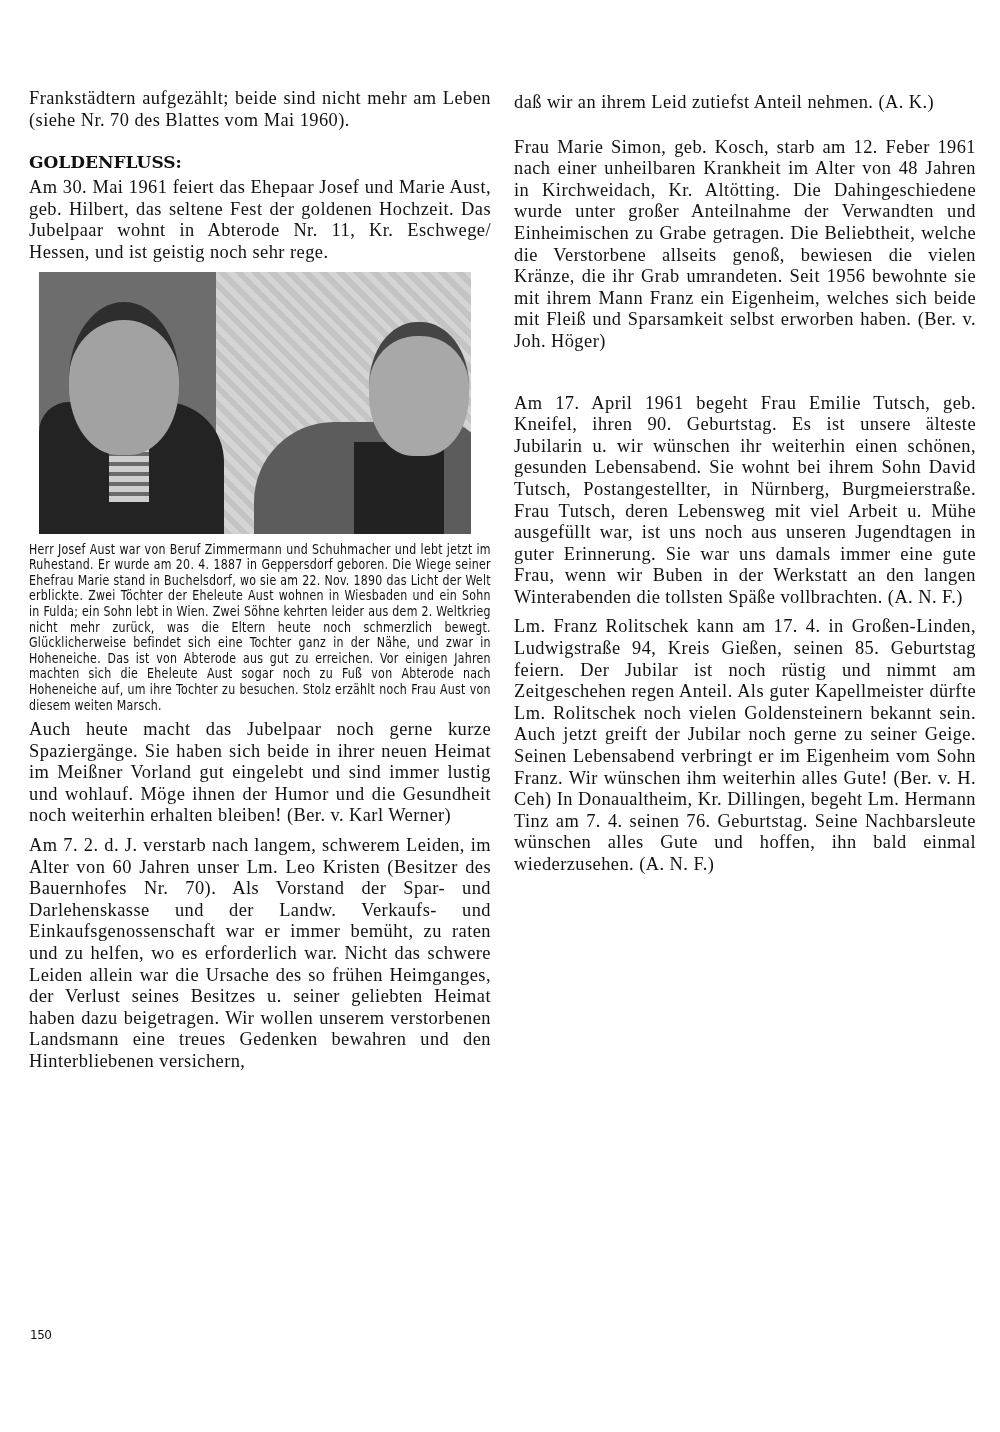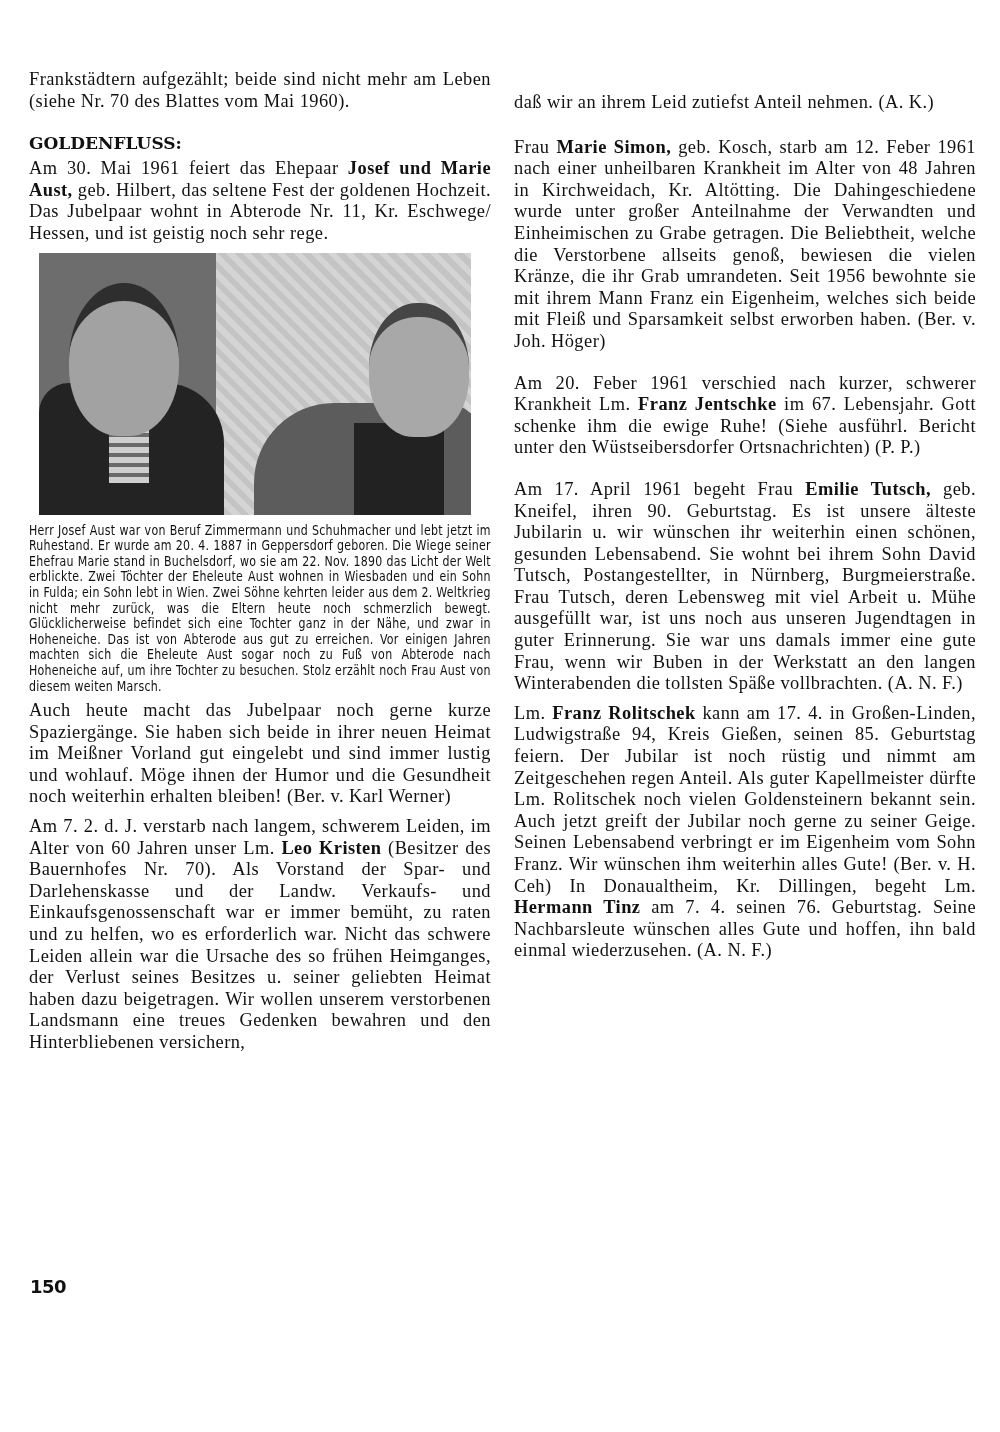--- a/index.html
+++ b/index.html
@@ -1,49 +1,49 @@
 <!DOCTYPE html>
 <html><head>
 <meta charset="utf-8">
 <style>
   html, body { margin: 0; padding: 0; background: #ffffff; }
   body { width: 1000px; height: 1432px; position: relative; overflow: hidden;
          font-family: "DejaVu Serif", "Liberation Serif", serif; color: #111; }
-  .col { position: absolute; top: 69px; width: 462px; }
+  .col { position: absolute; top: 88px; width: 462px; }
   .col-left { left: 29px; }
   .col-right { left: 514px; width: 462px; top: 92px; }
   p { margin: 0; text-align: justify; font-size: 18.4px; line-height: 21.6px;
       font-family: "Liberation Serif", "DejaVu Serif", serif; letter-spacing: 0.45px;}
   .heading { font-family: "DejaVu Serif", serif; font-weight: bold; font-size: 17px;
              margin: 0; line-height: 22px; }
   .caption { font-family: "DejaVu Sans Condensed", "DejaVu Sans", sans-serif; font-size: 13.3px;
              line-height: 15.6px; text-align: justify; margin: 0; letter-spacing: 0.3px; }
   .caption-wrap { transform: scaleX(0.92); transform-origin: left top; width: 502px; }
-  b { font-weight: bold; }
+  b { font-weight: normal; }
   .photo { width: 432px; height: 262px; margin: 8px 0 8px 10px; position: relative;
            background: #bdbdbd; overflow: hidden; }
   .photo .bg-left { position: absolute; left: 0; top: 0; width: 177px; height: 100%; background: #6d6d6d; }
   .photo .bg-right { position: absolute; left: 177px; top: 0; right: 0; height: 100%;
            background: repeating-linear-gradient(45deg,#d4d4d4 0 6px,#c4c4c4 6px 12px); }
   .photo .man-head { position: absolute; left: 30px; top: 30px; width: 110px; height: 135px;
            background: #a2a2a2; border-radius: 50% 50% 45% 45%; border-top: 18px solid #2e2e2e; }
   .photo .man-body { position: absolute; left: 0; top: 130px; width: 185px; height: 140px;
            background: #232323; border-radius: 30px 60px 0 0; }
   .photo .man-collar { position: absolute; left: 70px; top: 160px; width: 40px; height: 70px;
            background: repeating-linear-gradient(0deg,#cfcfcf 0 6px,#6a6a6a 6px 10px); }
   .photo .woman-head { position: absolute; left: 330px; top: 50px; width: 100px; height: 120px;
            background: #a8a8a8; border-radius: 48% 48% 45% 45%; border-top: 14px solid #454545; }
   .photo .woman-shawl { position: absolute; left: 215px; top: 150px; width: 230px; height: 130px;
            background: #5c5c5c; border-radius: 80px 40px 0 0; }
   .photo .woman-dress { position: absolute; left: 315px; top: 170px; width: 90px; height: 110px;
            background: #222; }
   .para-gap { height: 8px; }
   .head-gap { height: 20px; }
-  .page-num { position: absolute; left: 30px; top: 1276px; font-family: "DejaVu Sans", sans-serif;
-              font-size: 18px; font-weight: bold; letter-spacing: -0.5px; }
+  .page-num { position: absolute; left: 30px; top: 1328px; font-family: "DejaVu Sans", sans-serif;
+              font-size: 12px; font-weight: normal; letter-spacing: -0.5px; }
 </style>
 </head>
 <body>
 
 <div class="col col-left">
   <p>Frankstädtern aufgezählt; beide sind nicht mehr am Leben (siehe Nr. 70 des Blattes vom Mai 1960).</p>
   <div class="head-gap"></div>
   <h2 class="heading">GOLDENFLUSS:</h2>
   <div style="height:4px"></div>
   <p><span>Am 30. Mai 1961 feiert das Ehepaar </span><b>Josef und Marie Aust,</b><span> geb. Hilbert, das seltene Fest der goldenen Hochzeit. Das Jubelpaar wohnt in Abterode Nr. 11, Kr. Eschwege/ Hessen, und ist geistig noch sehr rege.</span></p>
@@ -67,20 +67,19 @@
   <div class="para-gap"></div>
   <p><span>Am 7. 2. d. J. verstarb nach langem, schwerem Leiden, im Alter von 60 Jahren unser Lm. </span><b>Leo Kristen</b><span> (Besitzer des Bauernhofes Nr. 70). Als Vorstand der Spar- und Darlehenskasse und der Landw. Verkaufs- und Einkaufsgenossenschaft war er immer bemüht, zu raten und zu helfen, wo es erforderlich war. Nicht das schwere Leiden allein war die Ursache des so frühen Heimganges, der Verlust seines Besitzes u. seiner geliebten Heimat haben dazu beigetragen. Wir wollen unserem verstorbenen Landsmann eine treues Gedenken bewahren und den Hinterbliebenen versichern,</span></p>
 </div>
 
 <div class="col col-right">
   <p>daß wir an ihrem Leid zutiefst Anteil nehmen. (A. K.)</p>
   <div class="head-gap"></div>
   <div style="height:3px"></div>
   <p><span>Frau </span><b>Marie Simon,</b><span> geb. Kosch, starb am 12. Feber 1961 nach einer unheilbaren Krankheit im Alter von 48 Jahren in Kirchweidach, Kr. Altötting. Die Dahingeschiedene wurde unter großer Anteilnahme der Verwandten und Einheimischen zu Grabe getragen. Die Beliebtheit, welche die Verstorbene allseits genoß, bewiesen die vielen Kränze, die ihr Grab umrandeten. Seit 1956 bewohnte sie mit ihrem Mann Franz ein Eigenheim, welches sich beide mit Fleiß und Sparsamkeit selbst erworben haben. (Ber. v. Joh. Höger)</span></p>
   <div class="head-gap"></div>
-  <p><span>Am 20. Feber 1961 verschied nach kurzer, schwerer Krankheit Lm. </span><b>Franz Jentschke</b><span> im 67. Lebensjahr. Gott schenke ihm die ewige Ruhe! (Siehe ausführl. Bericht unter den Wüstseibersdorfer Ortsnachrichten) (P. P.)</span></p>
   <div class="head-gap"></div>
   <p><span>Am 17. April 1961 begeht Frau </span><b>Emilie Tutsch,</b><span> geb. Kneifel, ihren 90. Geburtstag. Es ist unsere älteste Jubilarin u. wir wünschen ihr weiterhin einen schönen, gesunden Lebensabend. Sie wohnt bei ihrem Sohn David Tutsch, Postangestellter, in Nürnberg, Burgmeierstraße. Frau Tutsch, deren Lebensweg mit viel Arbeit u. Mühe ausgefüllt war, ist uns noch aus unseren Jugendtagen in guter Erinnerung. Sie war uns damals immer eine gute Frau, wenn wir Buben in der Werkstatt an den langen Winterabenden die tollsten Späße vollbrachten. (A. N. F.)</span></p>
   <div class="para-gap"></div>
   <p><span>Lm. </span><b>Franz Rolitschek</b><span> kann am 17. 4. in Großen-Linden, Ludwigstraße 94, Kreis Gießen, seinen 85. Geburtstag feiern. Der Jubilar ist noch rüstig und nimmt am Zeitgeschehen regen Anteil. Als guter Kapellmeister dürfte Lm. Rolitschek noch vielen Goldensteinern bekannt sein. Auch jetzt greift der Jubilar noch gerne zu seiner Geige. Seinen Lebensabend verbringt er im Eigenheim vom Sohn Franz. Wir wünschen ihm weiterhin alles Gute! (Ber. v. H. Ceh) In Donaualtheim, Kr. Dillingen, begeht Lm. </span><b>Hermann Tinz</b><span> am 7. 4. seinen 76. Geburtstag. Seine Nachbarsleute wünschen alles Gute und hoffen, ihn bald einmal wiederzusehen. (A. N. F.)</span></p>
 </div>
 
 <div class="page-num">150</div>
 
 </body></html>

